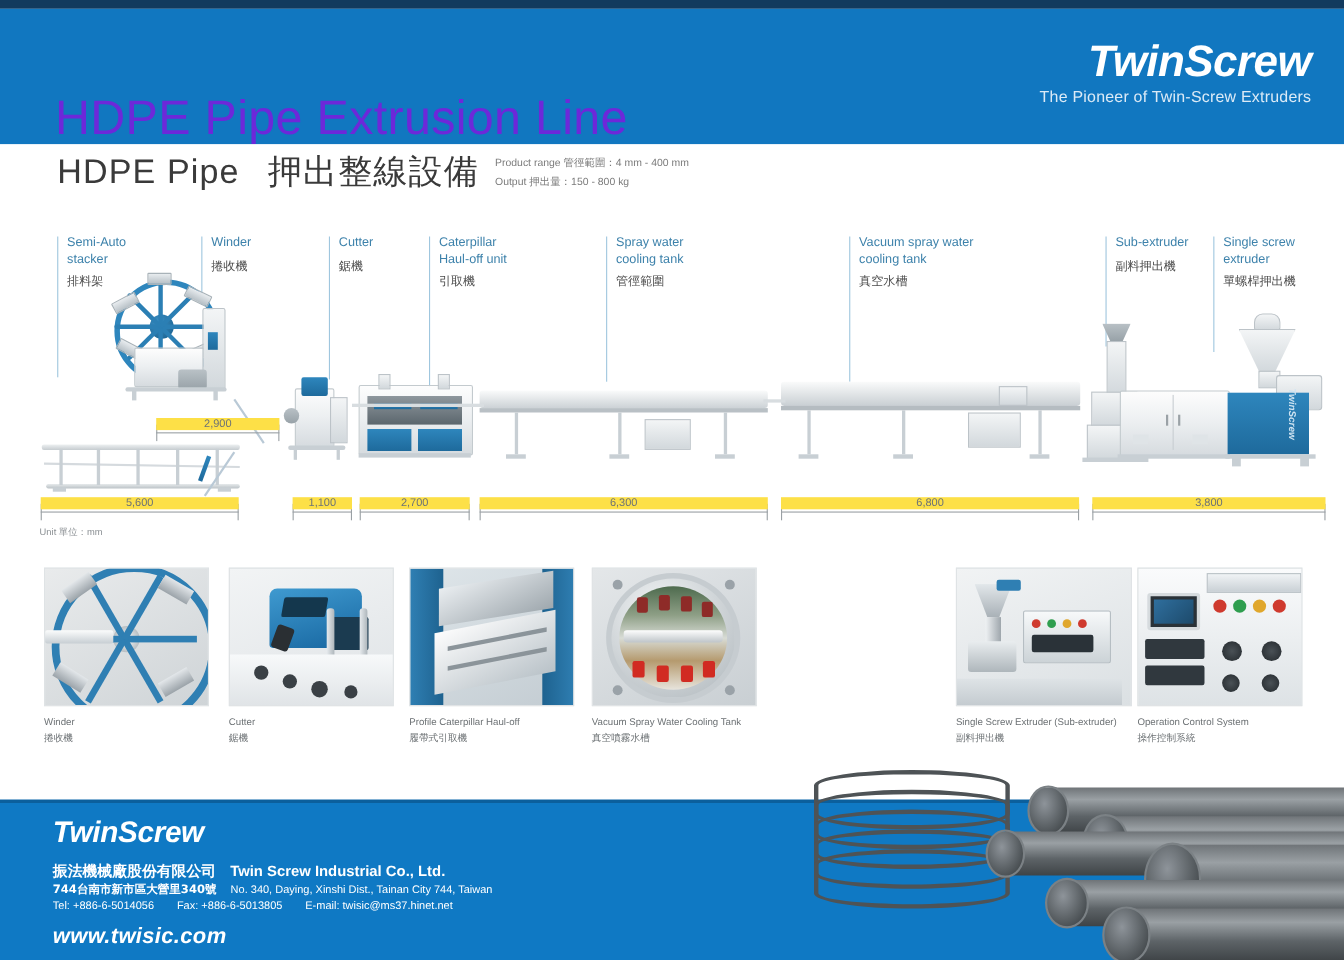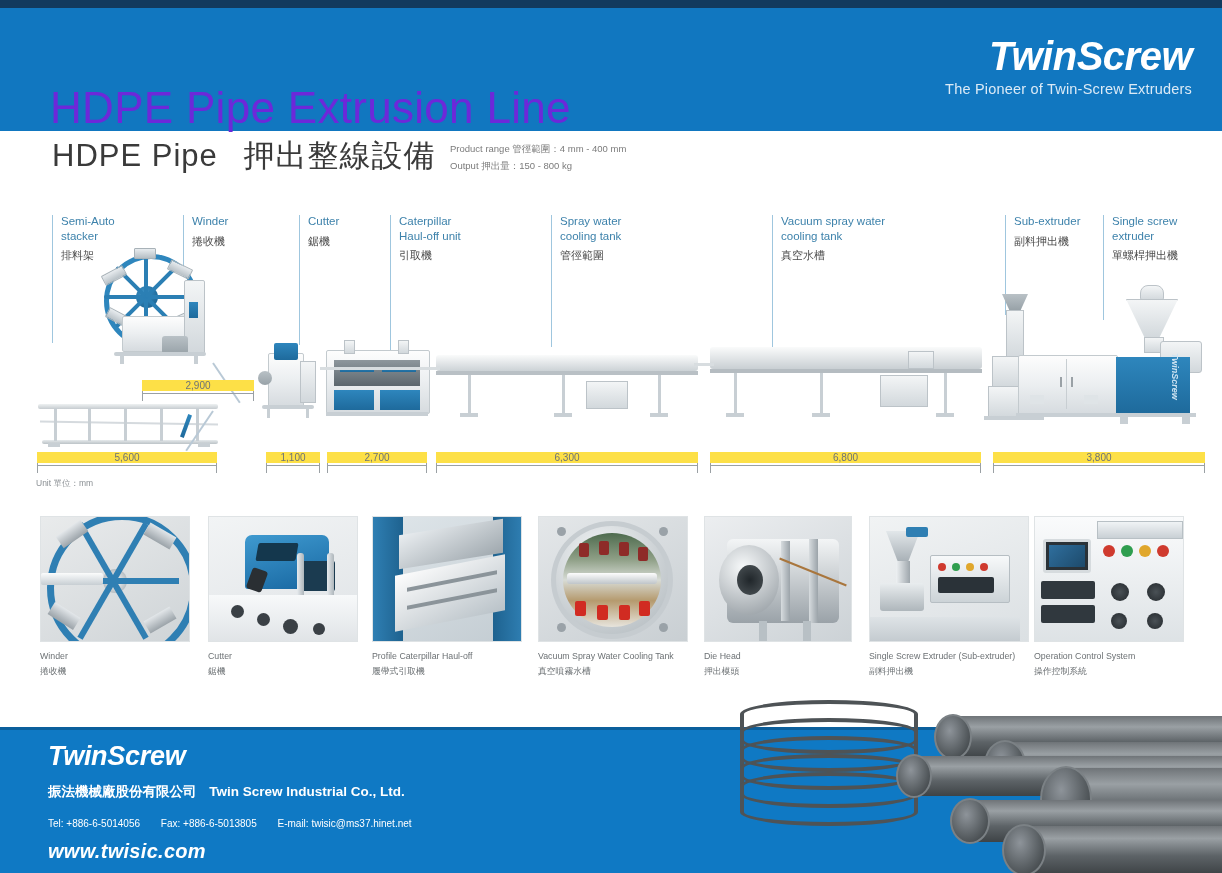--- a/index.html
+++ b/index.html
@@ -446,38 +446,20 @@
             <div class="shape" style="left:120px;top:10px;width:9px;height:9px;border-radius:50%;background:#9aa2a8;"></div>
             <div class="shape" style="left:18px;top:106px;width:9px;height:9px;border-radius:50%;background:#9aa2a8;"></div>
             <div class="shape" style="left:120px;top:106px;width:9px;height:9px;border-radius:50%;background:#9aa2a8;"></div>
           </div>
         </div>
         <div class="gcap">
           <div class="en">Vacuum Spray Water Cooling Tank</div>
           <div class="cn">真空噴霧水槽</div>
         </div>
       </div>
-      <div class="gcell" style="left: 704px; width: 148px;">
-        <div class="gthumb">
-          <div class="ph ph-die">
-            <div class="shape" style="left:22px;top:22px;width:112px;height:84px;background:linear-gradient(180deg,#f3f5f6,#9aa2a8);border-radius:6px;"></div>
-            <div class="shape" style="left:14px;top:28px;width:60px;height:70px;border-radius:50%;background:radial-gradient(circle at 40% 32%,#f7f9fa,#8d959b);"></div>
-            <div class="shape" style="left:32px;top:48px;width:26px;height:30px;border-radius:50%;background:radial-gradient(circle,#20262a,#4d5458);"></div>
-            <div class="shape" style="left:76px;top:24px;width:9px;height:80px;background:linear-gradient(90deg,#d7dcdf,#9ba3a9);"></div>
-            <div class="shape" style="left:104px;top:22px;width:9px;height:84px;background:linear-gradient(90deg,#d7dcdf,#9ba3a9);"></div>
-            <div class="shape" style="left:72px;top:54px;width:72px;height:2px;background:#a9763d;transform:rotate(22deg);"></div>
-            <div class="shape" style="left:54px;top:104px;width:8px;height:22px;background:#b8c0c5;"></div>
-            <div class="shape" style="left:98px;top:104px;width:8px;height:22px;background:#b8c0c5;"></div>
-          </div>
-        </div>
-        <div class="gcap">
-          <div class="en">Die Head</div>
-          <div class="cn">押出模頭</div>
-        </div>
-      </div>
       <div class="gcell" style="left: 869px; width: 160px;">
         <div class="gthumb">
           <div class="ph ph-sse">
             <div class="shape" style="left:60px;top:38px;width:78px;height:46px;background:linear-gradient(180deg,#f7f9fa,#ccd3d7);border:1px solid #b6bec3;border-radius:2px;"></div>
             <div class="shape" style="left:68px;top:46px;width:8px;height:8px;border-radius:50%;background:#cf3a2e;"></div>
             <div class="shape" style="left:82px;top:46px;width:8px;height:8px;border-radius:50%;background:#2f9e4f;"></div>
             <div class="shape" style="left:96px;top:46px;width:8px;height:8px;border-radius:50%;background:#e0a72c;"></div>
             <div class="shape" style="left:110px;top:46px;width:8px;height:8px;border-radius:50%;background:#cf3a2e;"></div>
             <div class="shape" style="left:68px;top:60px;width:56px;height:16px;background:#2a3238;border-radius:2px;"></div>
             <div class="shape" style="left:16px;top:14px;width:34px;height:30px;background:linear-gradient(180deg,#e2e7ea,#a9b1b7);clip-path:polygon(0 0,100% 0,66% 100%,34% 100%);"></div>
@@ -521,20 +503,24 @@
   <div class="footer">
     <div class="footer-top"></div>
 
     <div class="f-logo">TwinScrew</div>
 
     <div class="f-company">
       <span class="cn">振法機械廠股份有限公司</span>
       <span style="margin-left:9px;">Twin Screw Industrial Co., Ltd.</span>
     </div>
 
+    <div class="f-addr">
+      <span class="cn">744台南市新市區大營里340號</span>
+      <span style="margin-left:10px;">No. 340, Daying, Xinshi Dist., Tainan City 744, Taiwan</span>
+    </div>
 
     <div class="f-contact">
       <span>Tel: +886-6-5014056</span>
       <span style="margin-left:18px;">Fax: +886-6-5013805</span>
       <span style="margin-left:18px;">E-mail: twisic@ms37.hinet.net</span>
     </div>
 
     <div class="f-web">www.twisic.com</div>
 
     <div class="pipes">

